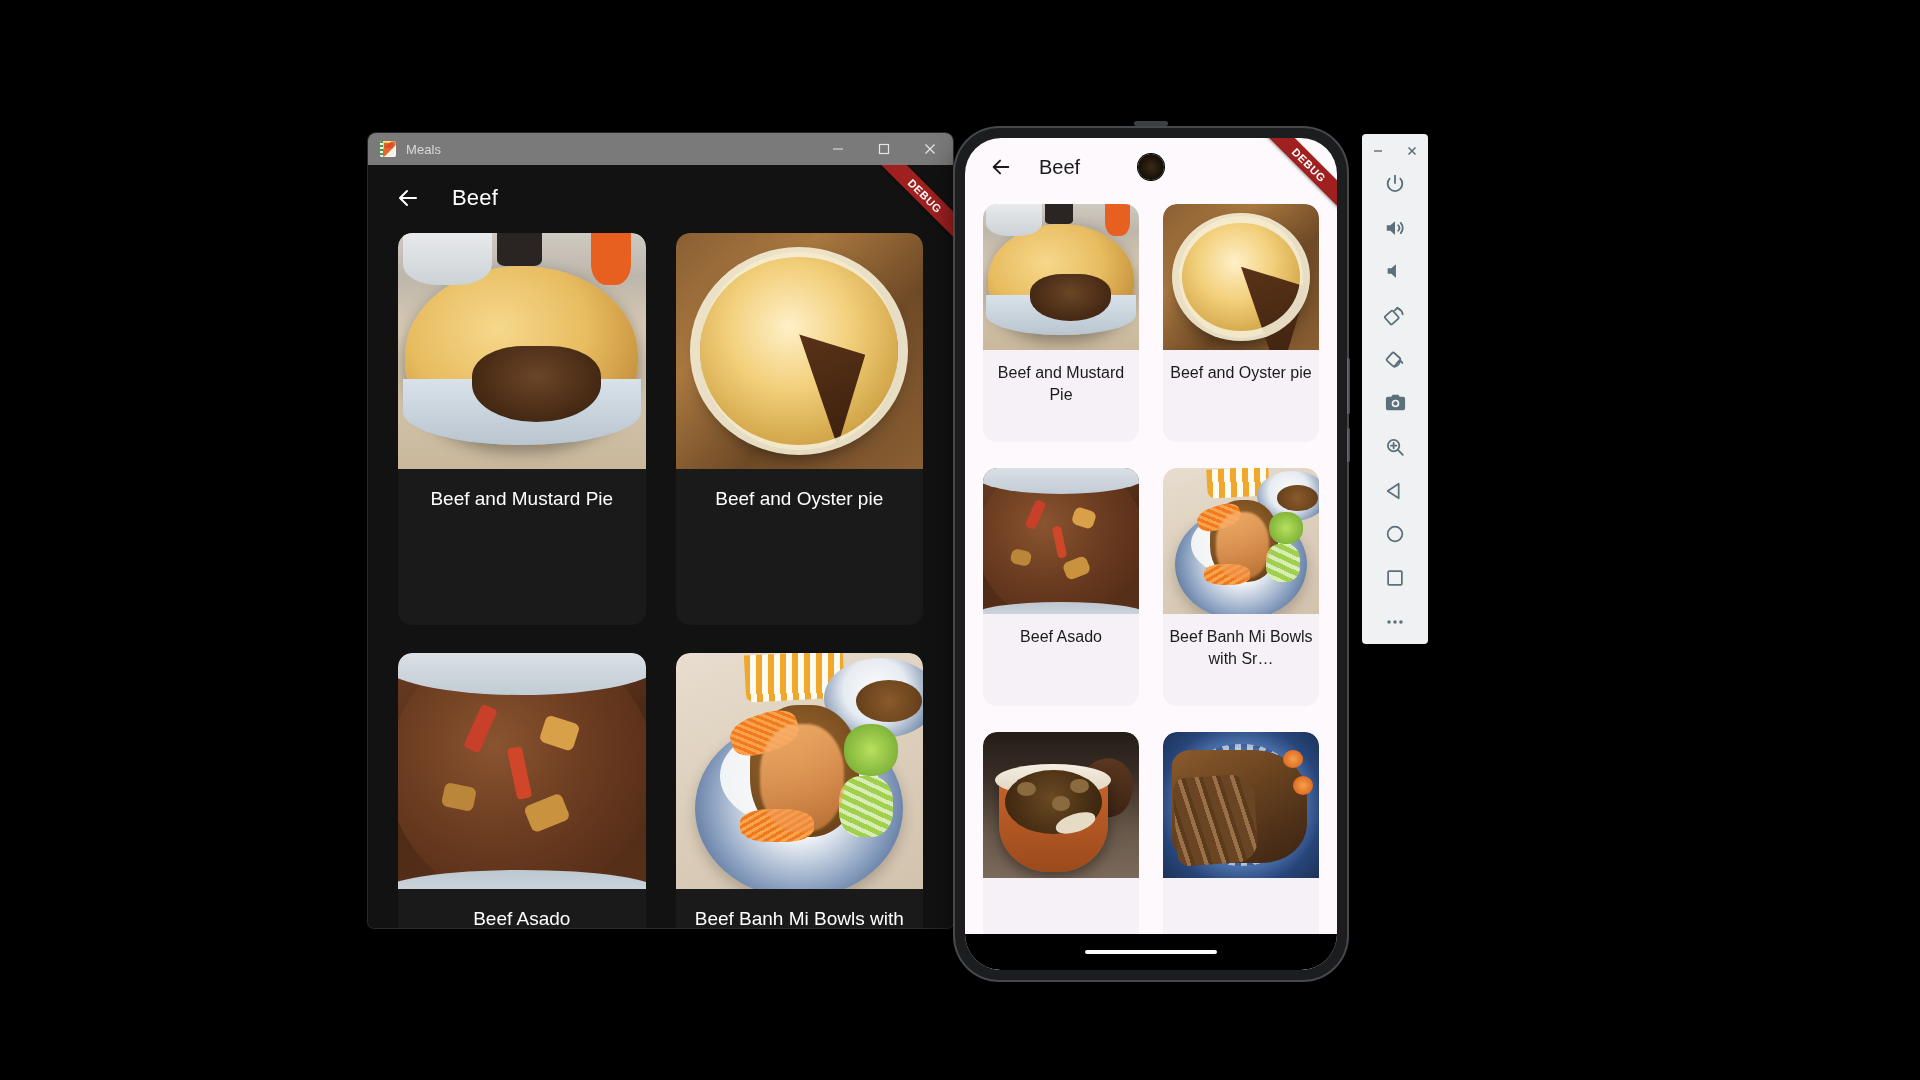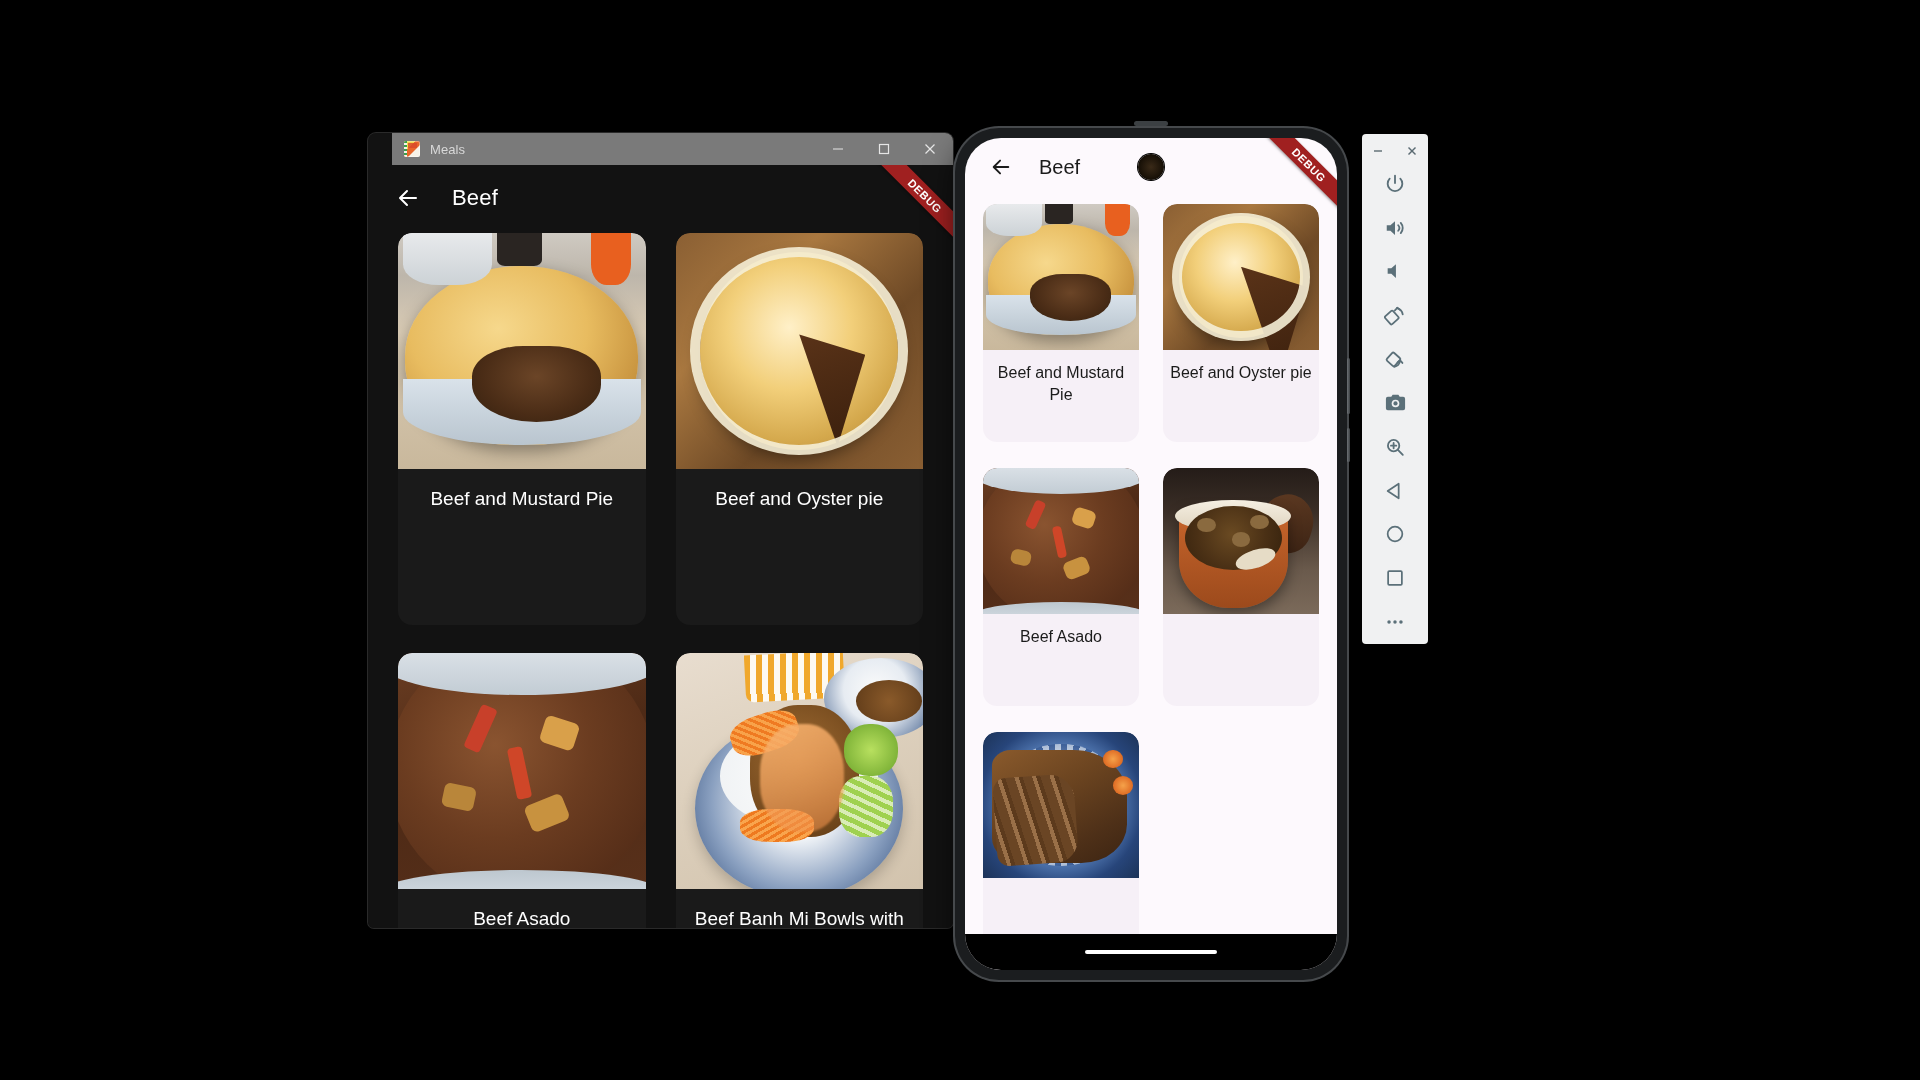--- a/index.html
+++ b/index.html
@@ -17,21 +17,20 @@
     width: 585px; height: 795px;
     background: #121212;
     border-radius: 8px 8px 6px 6px;
     overflow: hidden;
     box-shadow: 0 0 0 1px #2a2a2a;
   }
   #desktop-titlebar {
     height: 32px; background: #7a7a7a;
     display: flex; align-items: center;
     position: relative;
-    margin-left: 24px;
   }
   #app-icon {
     width: 16px; height: 16px; margin-left: 12px; margin-right: 10px;
     border-radius: 2px;
     background:
       linear-gradient(135deg,#f2d64a 0%, #f2d64a 35%, #e8662a 36%, #e8662a 62%, #f7f2e8 63%, #f7f2e8 100%);
     box-shadow: inset 0 0 0 1px rgba(255,255,255,.35);
     position: relative; overflow:hidden;
   }
   #app-icon::before {
@@ -476,20 +475,39 @@
               <div class="asado-p1"></div>
                 <div class="asado-p2"></div>
                 <div class="asado-p3"></div>
               <div class="asado-r1"></div>
                 <div class="asado-r2"></div>
             </div>
           </div>
           <div class="p-card-label">Beef Asado</div>
         </div>
 
+        <div class="p-card">
+          <div class="p-card-img">
+            <div class="food food-banh">
+              <div class="banh-towel"></div>
+                <div class="banh-bowl2">
+                  <i></i>
+                </div>
+              <div class="banh-bowl"></div>
+                <div class="banh-rice"></div>
+                <div class="banh-beef"></div>
+              <div class="banh-carrot"></div>
+                <div class="banh-carrot2"></div>
+              <div class="banh-lettuce"></div>
+                <div class="banh-cuke"></div>
+                <div class="banh-sauce"></div>
+            </div>
+          </div>
+          <div class="p-card-label">Beef Banh Mi Bowls with Sr…</div>
+        </div>
 
         <div class="p-card">
           <div class="p-card-img">
             <div class="food food-bourg">
               <div class="bourg-lid"></div>
               <div class="bourg-pot"></div>
               <div class="bourg-rim"></div>
               <div class="bourg-food"></div>
               <div class="bourg-mush" style="left:22%;top:34%;"></div>
               <div class="bourg-mush" style="left:44%;top:44%;"></div>

